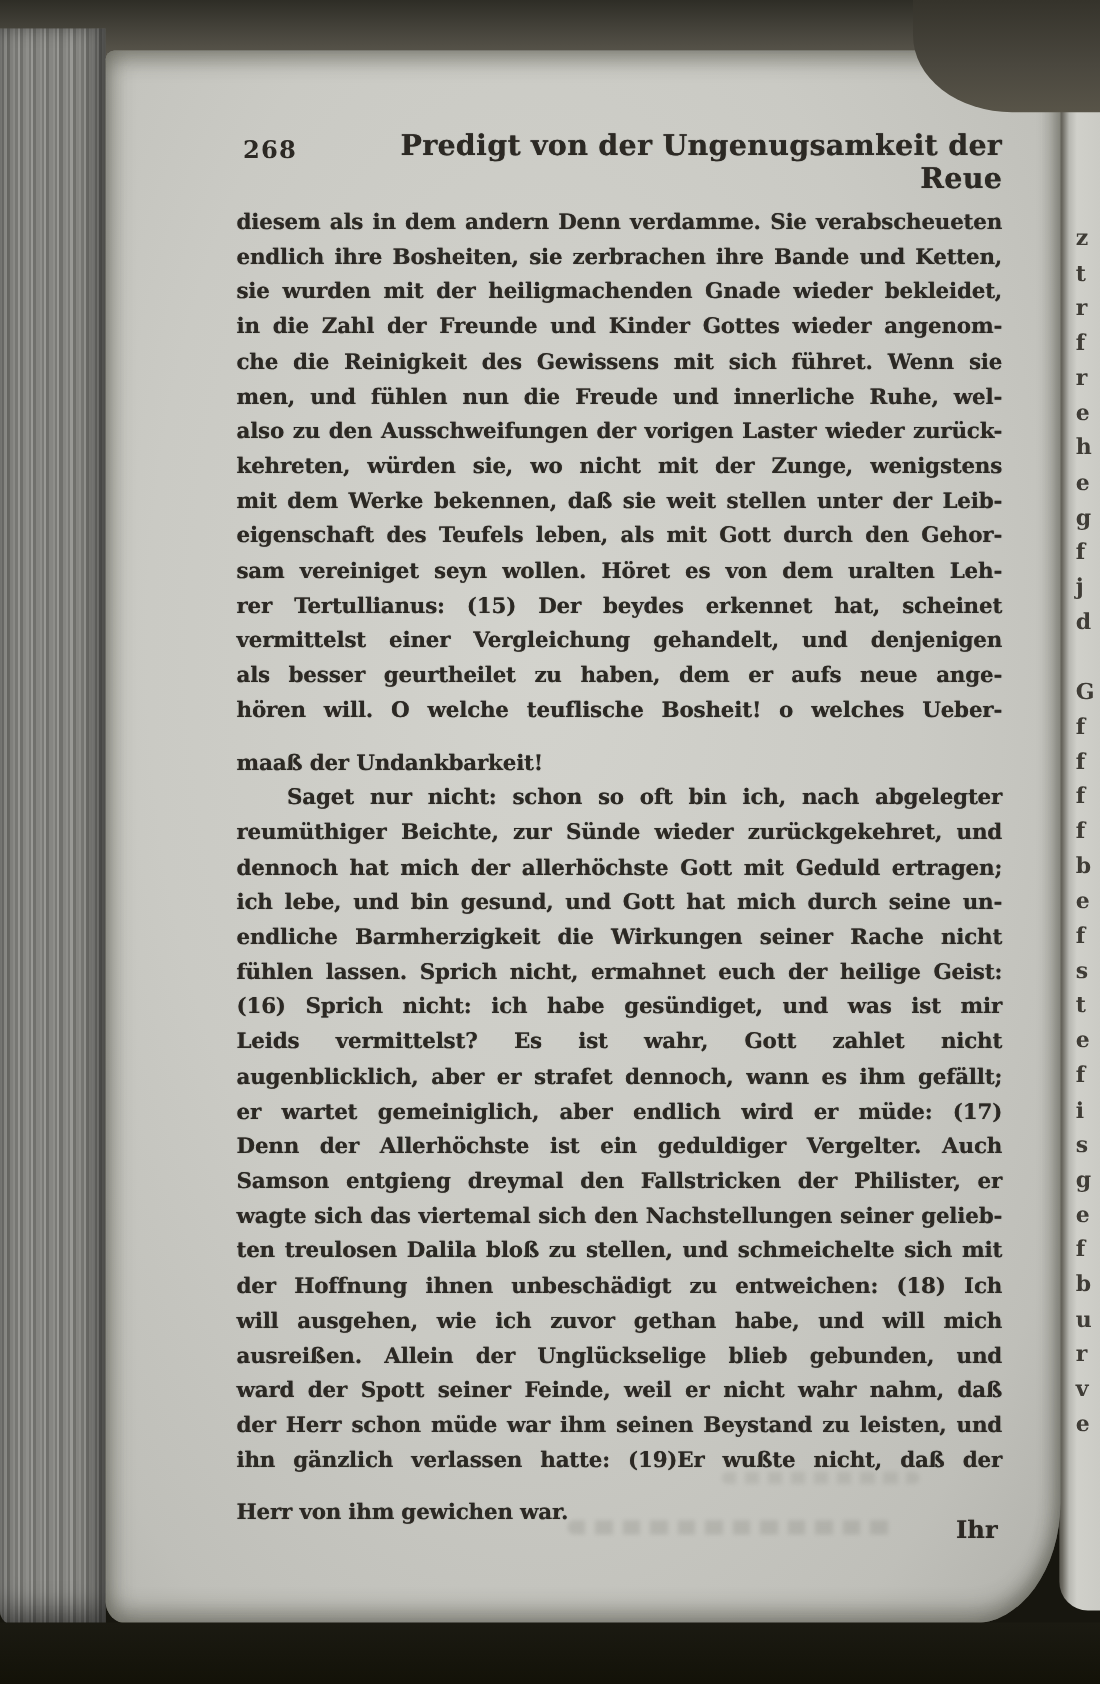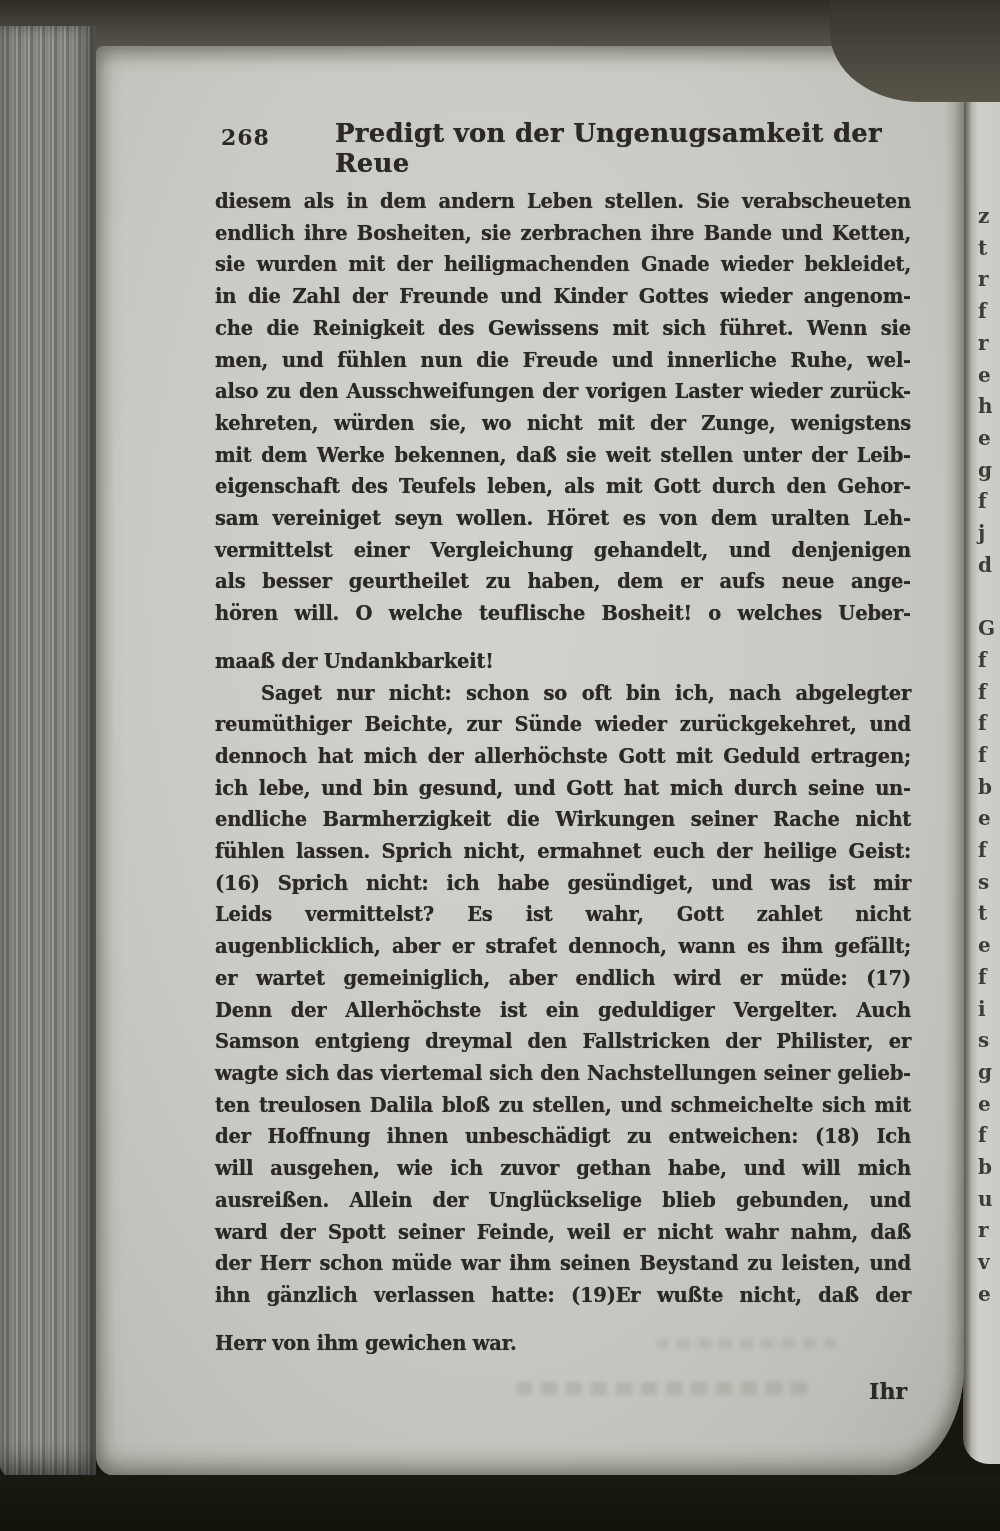--- a/index.html
+++ b/index.html
@@ -46,21 +46,21 @@
     border-radius:8px 30px 80px 20px / 8px 30px 110px 20px;
     box-shadow:inset 0 12px 16px rgba(45,45,32,.28),
                inset -8px 0 14px rgba(60,60,48,.22),
                inset 10px 0 18px rgba(60,60,48,.18),
                inset 0 -14px 18px rgba(45,45,32,.30);
     z-index:2; overflow:hidden;
   }
   .header { position:absolute; top:72px; left:119px; width:696px; height:44px; color:#2c2924; }
   .pagenum { position:absolute; left:6px; top:6px; font-size:22px; font-weight:bold; letter-spacing:1px; }
   .title {
-    display:block; margin-left:120px; width:576px; text-align:left;
+    display:block; margin-left:120px; width:576px; text-align:right;
     font-size:26px; font-weight:bold; letter-spacing:.2px;
     text-shadow:0 0 .7px rgba(44,41,36,.8);
   }
   .body { position:absolute; top:140px; left:119px; width:696px; }
   .tline {
     font-size:19.5px; line-height:31.7px; font-weight:bold; color:#2c2924;
     text-align:justify; text-align-last:justify; letter-spacing:-.2px;
     text-shadow:0 0 .7px rgba(44,41,36,.75);
     white-space:normal;
   }
@@ -146,31 +146,32 @@
       </div>
   </div>
 
   <div class="page">
     <div class="header">
       <span class="pagenum">268</span>
       <span class="title">Predigt von der Ungenugsamkeit der Reue</span>
     </div>
 
     <div class="body">
-        <div class="tline">diesem als in dem andern Leben stellen. Sie verabscheueten</div>
+        <div class="tline">diesem als in dem andern Denn verdamme. Sie verabscheueten</div>
         <div class="tline">endlich ihre Bosheiten, sie zerbrachen ihre Bande und Ketten,</div>
         <div class="tline">sie wurden mit der heiligmachenden Gnade wieder bekleidet,</div>
         <div class="tline">in die Zahl der Freunde und Kinder Gottes wieder angenom-</div>
         <div class="tline">che die Reinigkeit des Gewissens mit sich führet.  Wenn sie</div>
         <div class="tline">men, und fühlen nun die Freude und innerliche Ruhe, wel-</div>
         <div class="tline">also zu den Ausschweifungen der vorigen Laster wieder zurück-</div>
         <div class="tline">kehreten, würden sie, wo nicht mit der Zunge, wenigstens</div>
         <div class="tline">mit dem Werke bekennen, daß sie weit stellen unter der Leib-</div>
         <div class="tline">eigenschaft des Teufels leben, als mit Gott durch den Gehor-</div>
         <div class="tline">sam vereiniget seyn wollen.  Höret es von dem uralten Leh-</div>
+        <div class="tline">rer Tertullianus: (15) Der beydes erkennet hat, scheinet</div>
         <div class="tline">vermittelst einer Vergleichung gehandelt, und denjenigen</div>
         <div class="tline">als besser geurtheilet zu haben, dem er aufs neue ange-</div>
         <div class="tline">hören will.  O welche teuflische Bosheit! o welches Ueber-</div>
         <div class="tline lline">maaß der Undankbarkeit!</div>
         <div class="tline indent">Saget nur nicht: schon so oft bin ich, nach abgelegter</div>
         <div class="tline">reumüthiger Beichte, zur Sünde wieder zurückgekehret, und</div>
         <div class="tline">dennoch hat mich der allerhöchste Gott mit Geduld ertragen;</div>
         <div class="tline">ich lebe, und bin gesund, und Gott hat mich durch seine un-</div>
         <div class="tline">endliche Barmherzigkeit die Wirkungen seiner Rache nicht</div>
         <div class="tline">fühlen lassen.  Sprich nicht, ermahnet euch der heilige Geist:</div>

